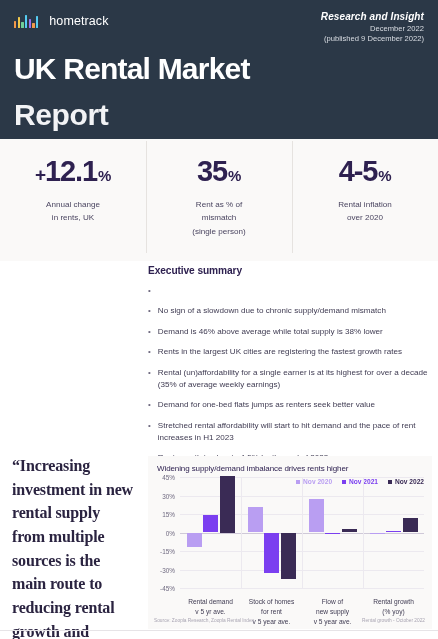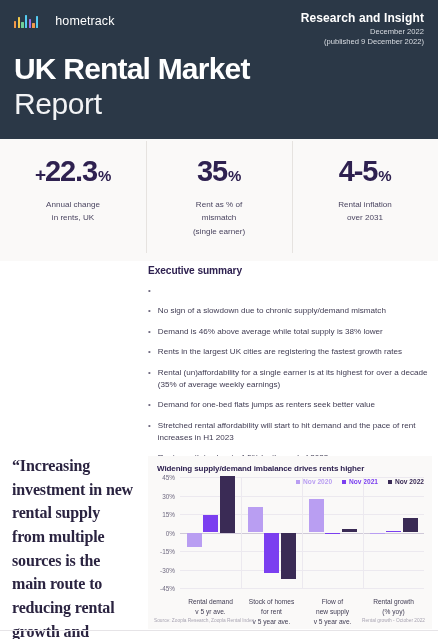--- a/index.html
+++ b/index.html
@@ -11,41 +11,41 @@
   }
   .page { position: relative; width: 438px; height: 639px; background: #ffffff; }
 
   
   .header {
     position: relative;
     height: 139px;
     background: #2b3847;
     padding: 12px 14px 0 14px;
   }
-  .logo-row { display: flex; align-items: center; gap: 17px; height: 18px; }
+  .logo-row { display: flex; align-items: center; gap: 11px; height: 18px; }
   .logo-mark { display: flex; align-items: flex-end; gap: 1.5px; height: 13px; }
   .logo-mark i { display: block; width: 2.2px; border-radius: 0.5px; }
   .logo-text { color: #ffffff; font-size: 12.5px; letter-spacing: .1px; }
 
   .meta {
     position: absolute; top: 10px; right: 14px;
     text-align: right; color: #d9dde3; line-height: 1.38;
   }
-  .meta .m1 { font-weight: bold; font-size: 12px; color:#ffffff; letter-spacing:.1px;}
+  .meta .m1 { font-weight: bold; font-size: 10px; color:#ffffff; letter-spacing:.1px;font-style:italic;}
   .meta .m2 { font-size: 7.6px; }
   .meta .m3 { font-size: 7.6px; }
 
   .titles { margin-top: 22px; }
   .title-1 {
     color: #ffffff; font-size: 30px; font-weight: bold;
     letter-spacing: -0.8px; line-height: 1.12;
   }
   .title-2 {
-    color: #f2f3f5; font-size: 30px; font-weight: 400;
-    letter-spacing: -0.4px; line-height: 1.16; margin-top: 1px;
+    color: #f2f3f5; font-size: 30px; font-weight: 700;
+    letter-spacing: -0.4px; line-height: 1.16; margin-top: 12px;
   }
 
   
   .stats {
     display: flex; height: 122px; background: #faf9f8;
   }
   .stat {
     flex: 1; display: flex; flex-direction: column;
     align-items: center; padding-top: 18px;
     position: relative;
@@ -98,21 +98,21 @@
   }
 
   
   .chart-card {
     position: absolute; left: 148px; top: 195px;
     width: 284px; height: 173px;
     background: #faf9f8;
   }
   .chart-title {
     position: absolute; left: 9px; top: 8px;
-    color: #2e2150; font-weight: bold; font-size: 8px; letter-spacing: -0.1px;
+    color: #2e2150; font-weight: normal; font-size: 8px; letter-spacing: -0.1px;
   }
   .legend {
     position: absolute; right: 8px; top: 22px;
     display: flex; gap: 10px; align-items: center;
   }
   .legend-item { display: flex; align-items: center; gap: 3px; font-size: 6.6px; font-weight: bold; }
   .legend-swatch { width: 4px; height: 4px; }
 
   .plot {
     position: absolute; left: 32px; top: 21px;
@@ -177,47 +177,47 @@
     <div class="titles">
       <div class="title-1">UK Rental Market</div>
       <div class="title-2">Report</div>
     </div>
   </div>
 
   <div class="stats" id="stats">
       <div class="stat">
         <div class="stat-value">
           <span class="sign">+</span>
-          <span class="num">22.3</span>
+          <span class="num">12.1</span>
           <span class="pct">%</span>
         </div>
         <div class="stat-label">
           <div>Annual change</div>
           <div>in rents, UK</div>
         </div>
       </div>
       <div class="stat">
         <div class="stat-value">
           <span class="num">35</span>
           <span class="pct">%</span>
         </div>
         <div class="stat-label">
           <div>Rent as % of</div>
           <div>mismatch</div>
-          <div>(single earner)</div>
+          <div>(single person)</div>
         </div>
       </div>
       <div class="stat">
         <div class="stat-value">
           <span class="num">4-5</span>
           <span class="pct">%</span>
         </div>
         <div class="stat-label">
           <div>Rental inflation</div>
-          <div>over 2031</div>
+          <div>over 2020</div>
         </div>
       </div>
     </div>
 
   <div class="body">
 
     <div class="exec">
       <div class="exec-title">Executive summary</div>
       <div id="bullets">
           <div class="bullet">

